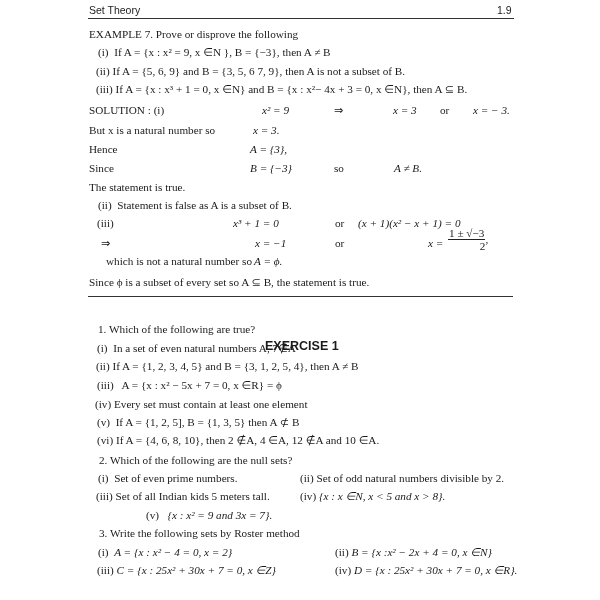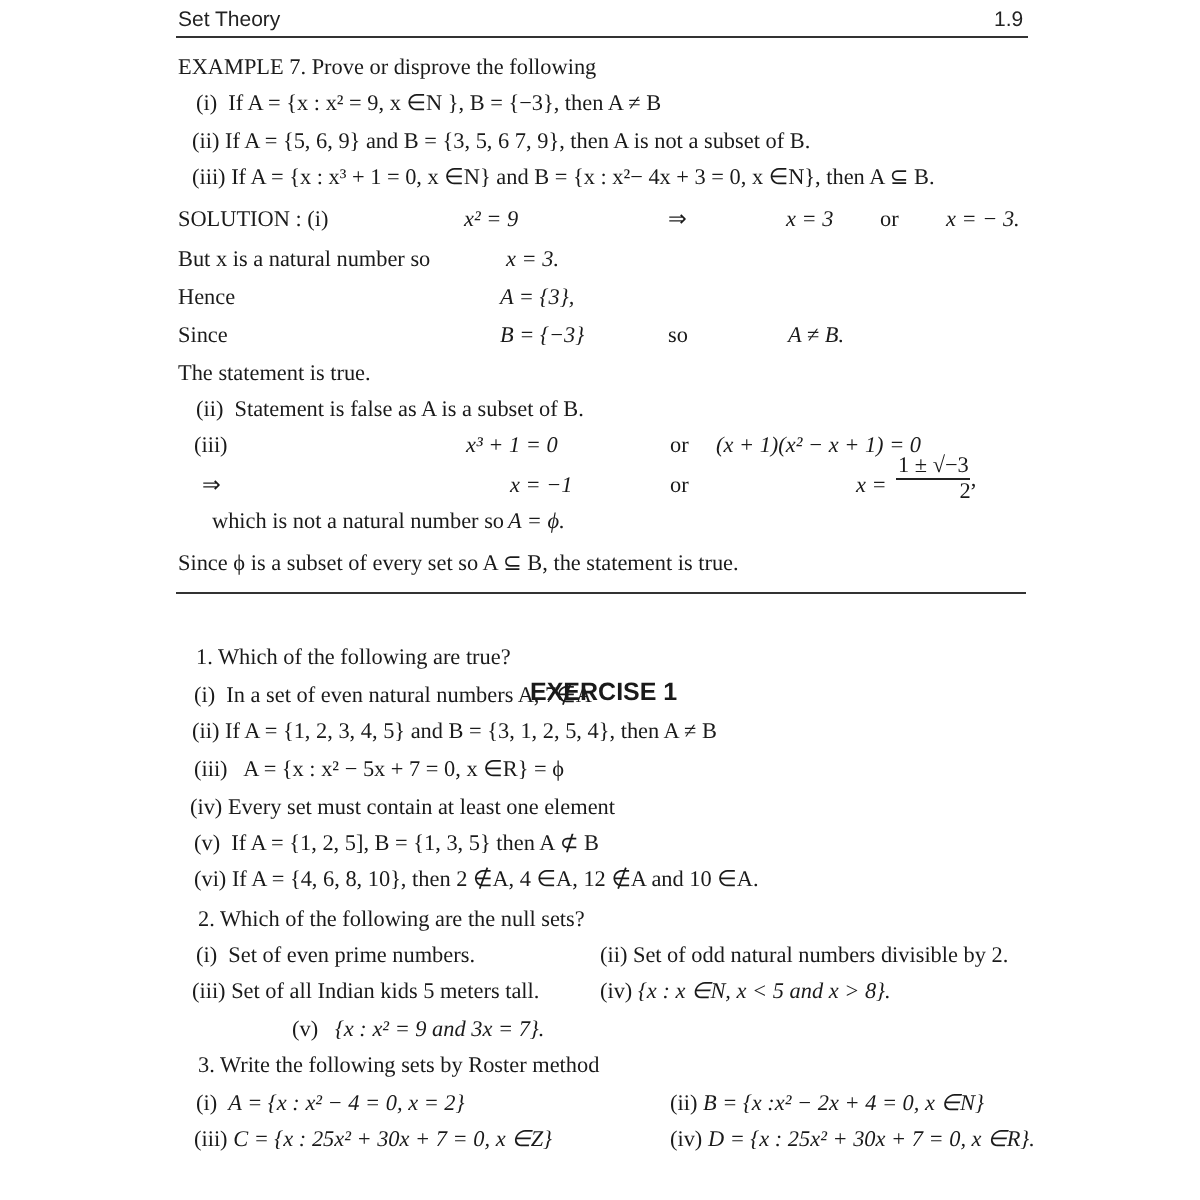--- a/index.html
+++ b/index.html
@@ -34,21 +34,21 @@
   <span>If A = {5, 6, 9} and B = {3, 5, 6 7, 9}, then A is not a subset of B.</span>
 </div>
 <div class="abs" style="left:96px;top:83px;">
   <span>(iii)</span>
   <span>If A = {x : x³ + 1 = 0, x ∈N} and B = {x : x²− 4x + 3 = 0, x ∈N}, then A ⊆ B.</span>
 </div>
 
 <div class="abs" style="left:89px;top:104px;">
   <b>SOLUTION</b> : <span>(i)</span>
 </div>
-<div class="abs m" style="left:232px;top:104px;">x² = 9</div>
+<div class="abs m" style="left:262px;top:104px;">x² = 9</div>
 <div class="abs" style="left:334px;top:104px;">⇒</div>
 <div class="abs m" style="left:393px;top:104px;">x = 3</div>
 <div class="abs" style="left:440px;top:104px;">or</div>
 <div class="abs m" style="left:473px;top:104px;">x = − 3.</div>
 
 <div class="abs" style="left:89px;top:124px;">But x is a natural number so</div>
 <div class="abs m" style="left:253px;top:124px;">x = 3.</div>
 
 <div class="abs" style="left:89px;top:143px;">Hence</div>
 <div class="abs m" style="left:250px;top:143px;">A = {3},</div>

